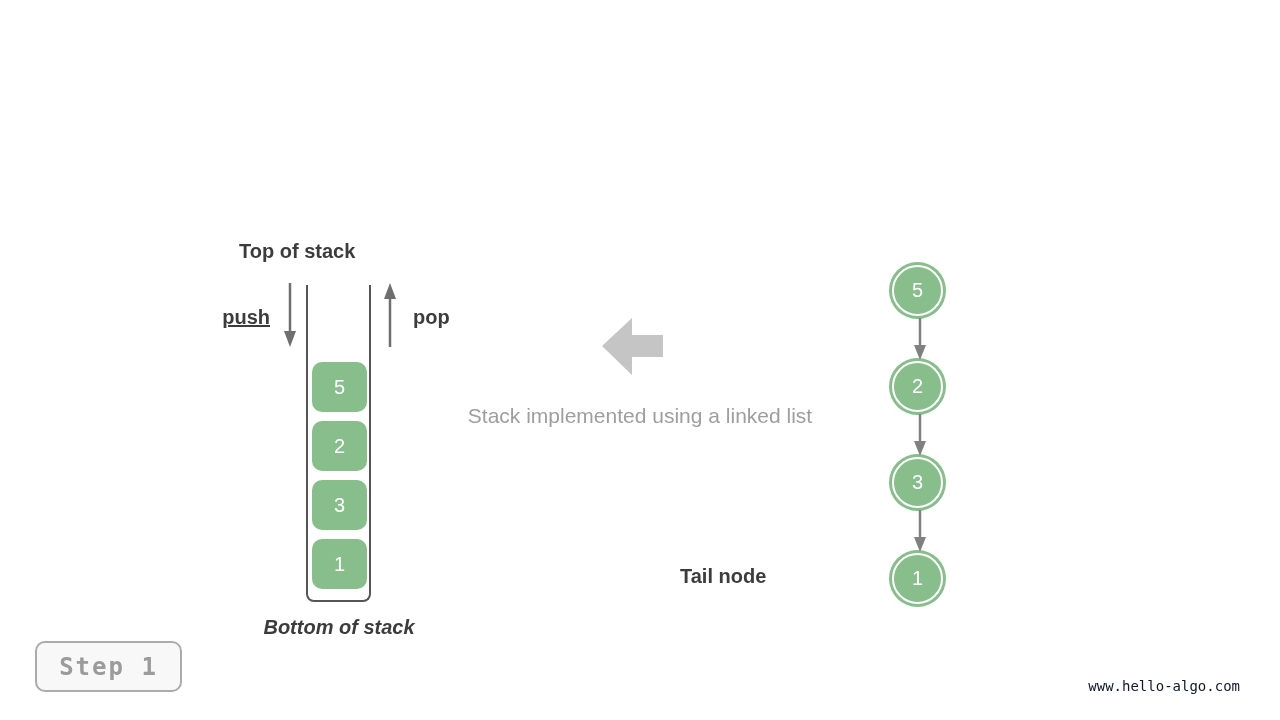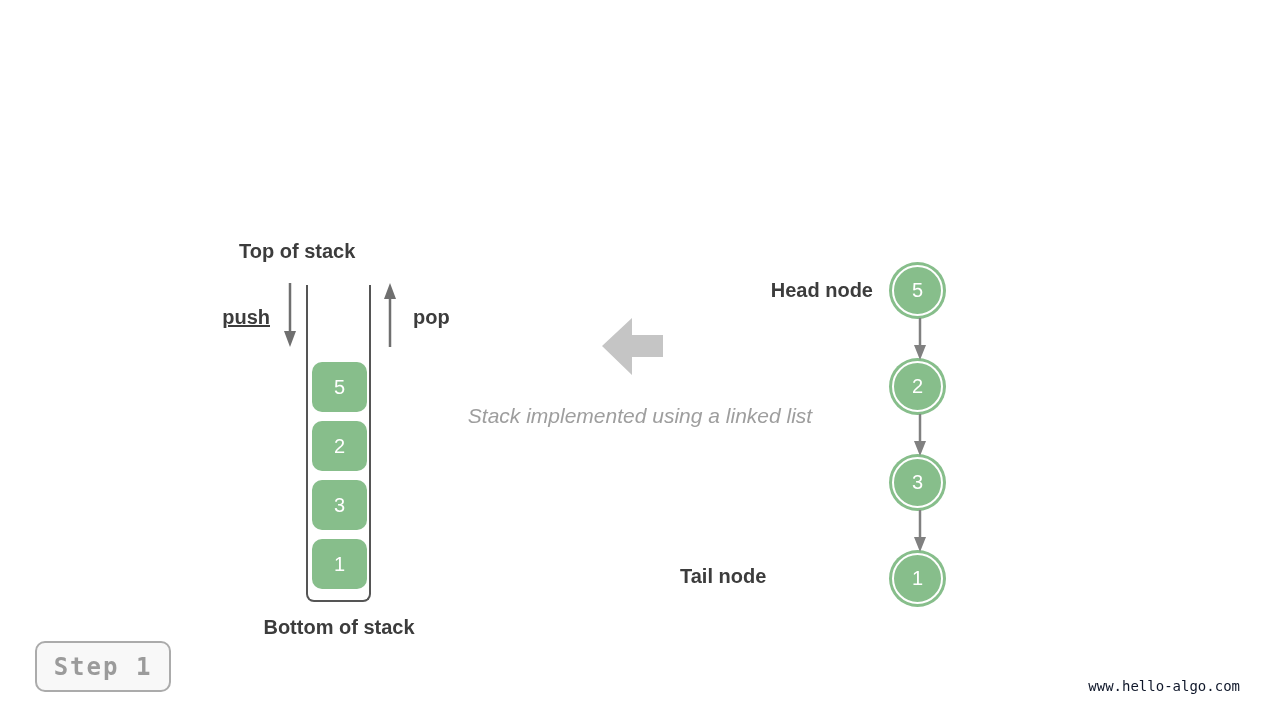--- a/index.html
+++ b/index.html
@@ -64,27 +64,26 @@
   }
 
   
   .caption {
     left: 340px; top: 404px;
     width: 600px;
     text-align: center;
     font-size: 21px;
     color: #9e9e9e;
     white-space: nowrap;
-    font-style: italic;
   }
 
   
   .step-badge {
     left: 35px; top: 641px;
-    width: 136px; height: 51px;
+    width: 147px; height: 51px;
     background: #f8f8f8;
     border: 2px solid #ababab;
     border-radius: 10px;
     box-sizing: border-box;
     display: flex;
     align-items: center;
     justify-content: center;
     font-family: "DejaVu Sans Mono", monospace;
     font-weight: bold;
     font-size: 24px;
@@ -126,31 +125,30 @@
 
   <div class="abs lbl" style="left:413px; top:306px;">pop</div>
 
   <div class="abs stack-container"></div>
 
   <div class="abs stack-box" style="top:362px;">5</div>
   <div class="abs stack-box" style="top:421px;">2</div>
   <div class="abs stack-box" style="top:480px;">3</div>
   <div class="abs stack-box" style="top:539px;">1</div>
 
-  <div class="abs lbl" style="left:239px; top:616px; width:200px; text-align:center;">Bottom of stack</div>
+  <div class="abs lbl" style="left:239px; top:616px; width:200px; text-align:center;font-style:italic;">Bottom of stack</div>
 
   <span class="abs" style="left:602px; top:318px;">
     <svg width="61" height="57">
       <polygon points="0,28 30,0 30,17 61,17 61,39 30,39 30,57" fill="#c5c5c5"></polygon>
     </svg>
   </span>
 
   <div class="abs caption">Stack implemented using a linked list</div>
 
-  <div class="abs lbl" style="left:680px; top:279px; width:193px; text-align:right;">Head node</div>
 
   <div class="abs lbl" style="left:680px; top:565px; width:186px; ">Tail node</div>
 
   <div class="abs ll-node" style="top:265px;">5</div>
   <div class="abs ll-node" style="top:361px;">2</div>
   <div class="abs ll-node" style="top:457px;">3</div>
   <div class="abs ll-node" style="top:553px;">1</div>
 
   <span class="abs" style="left:912px; top:318px;">
     <svg width="16" height="42">

